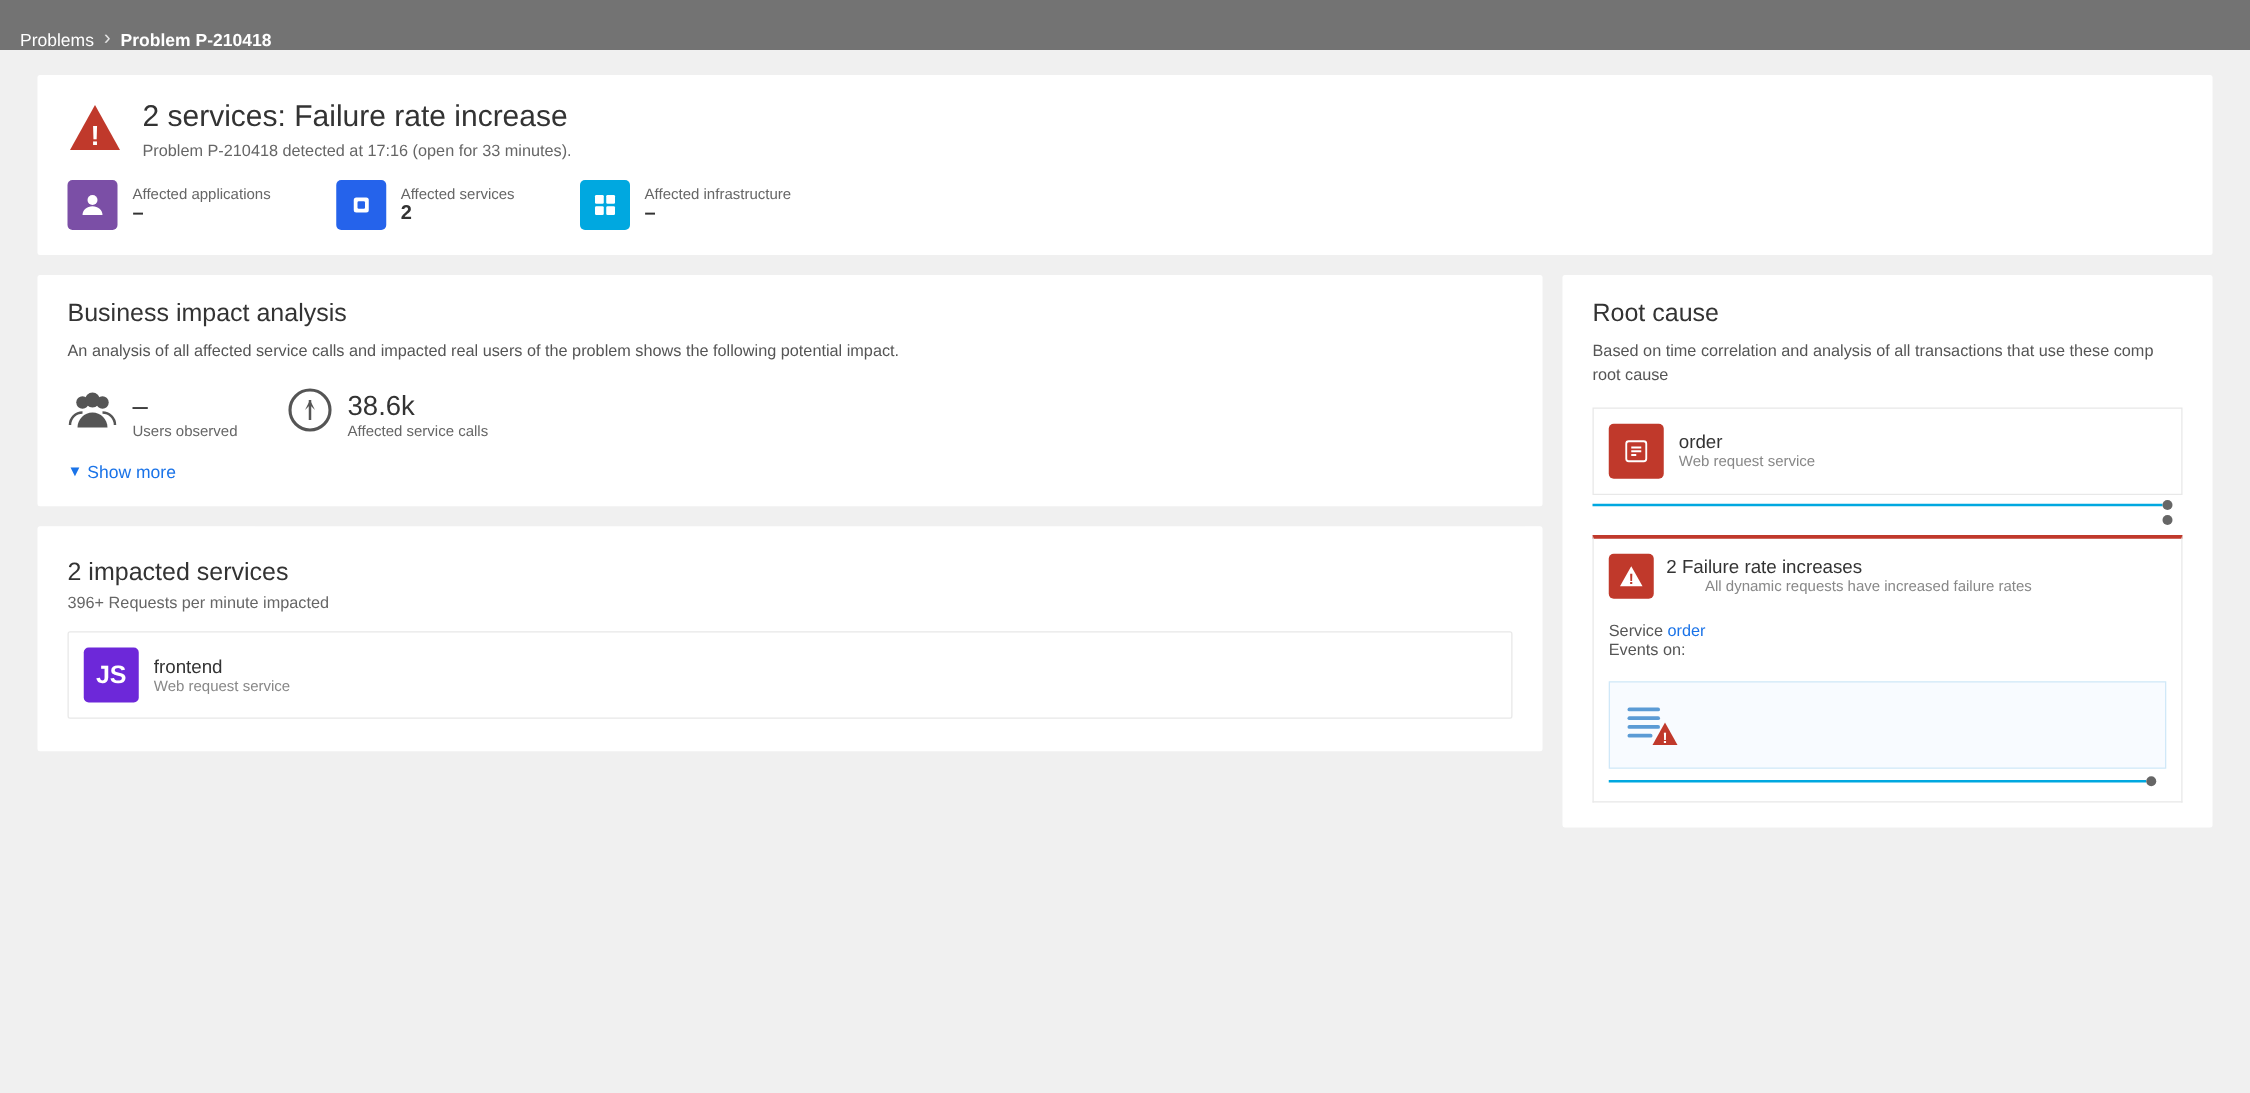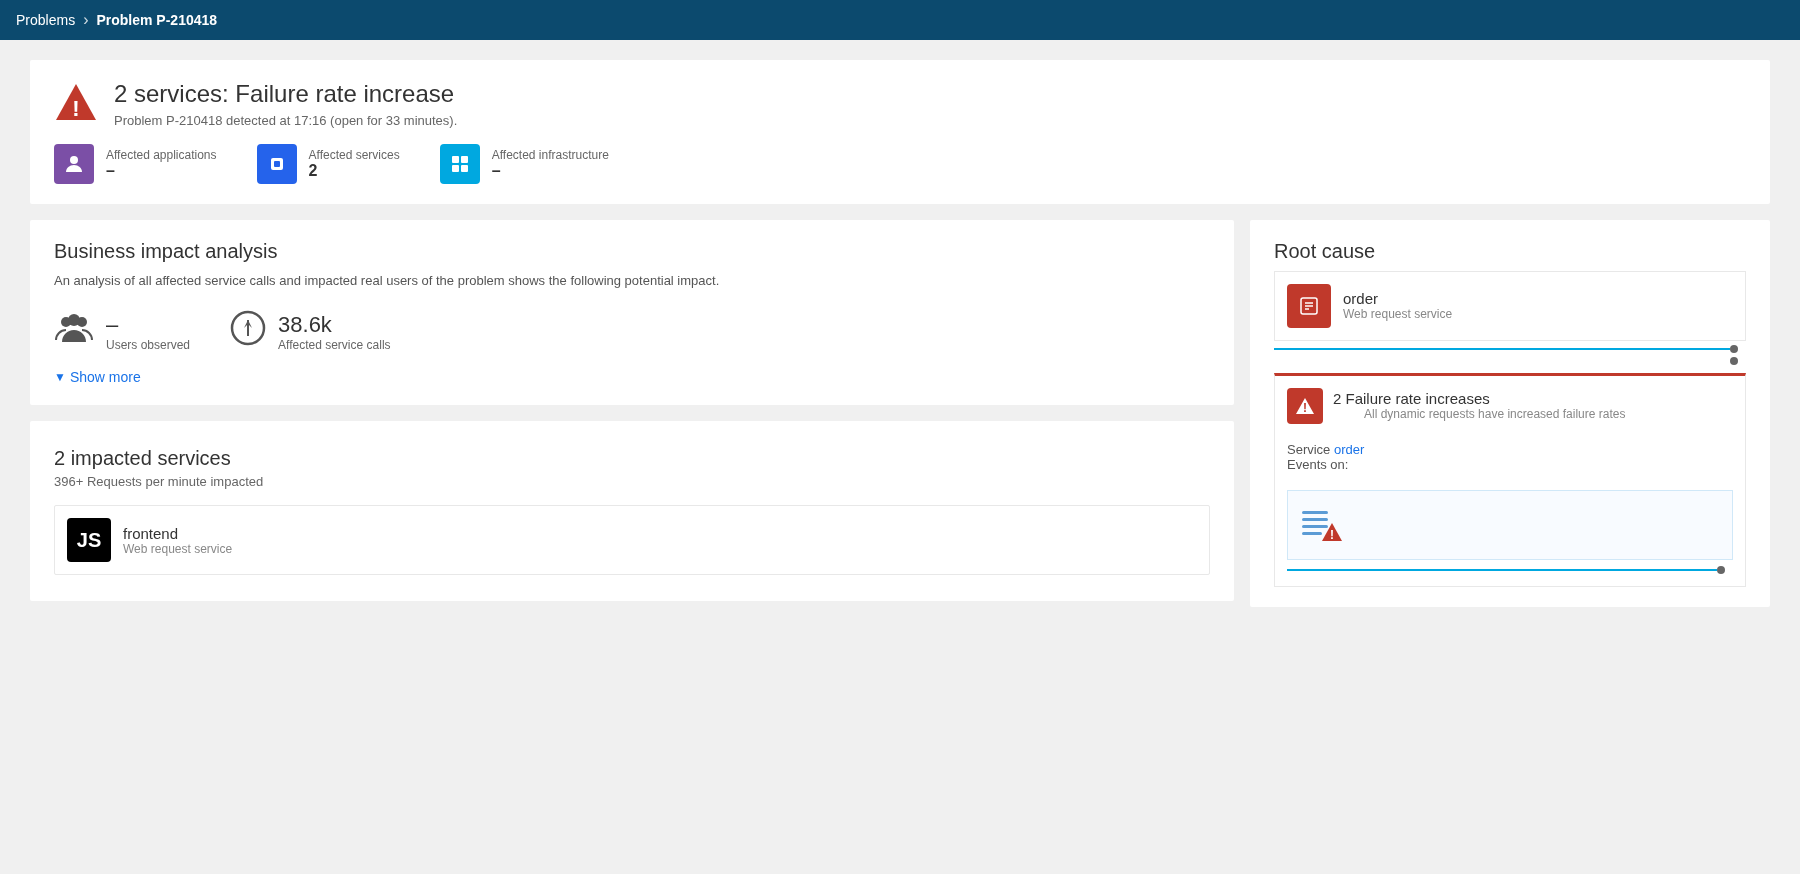--- a/index.html
+++ b/index.html
@@ -1,22 +1,22 @@
 <!DOCTYPE html>
 <html><head>
   <meta charset="utf-8">
   <style>
     * { box-sizing: border-box; margin: 0; padding: 0; }
     body { font-family: -apple-system, BlinkMacSystemFont, 'Segoe UI', Arial, sans-serif; background: #f0f0f0; color: #333; font-size: 14px; }
 
     
     .breadcrumb-bar {
-      background: #0c4a6e;
-      display: flex;
-      align-items: center;
+      background: #737373;
+      display: flex;
+      align-items: flex-end;
       padding: 0 16px;
       height: 40px;
       color: white;
       font-size: 14px;
     }
     .breadcrumb-item {
       color: white;
       font-weight: 500;
       cursor: pointer;
     }
@@ -61,21 +61,21 @@
       line-height: 1.2;
     }
     .problem-subtitle {
       font-size: 13px;
       color: #666;
       margin-top: 4px;
     }
 
     .affected-row {
       display: flex;
-      gap: 40px;
+      gap: 52px;
       margin-top: 12px;
     }
     .affected-item {
       display: flex;
       align-items: center;
       gap: 12px;
     }
     .affected-icon-box {
       width: 40px;
       height: 40px;
@@ -169,21 +169,21 @@
       gap: 12px;
       padding: 12px;
       background: white;
       border: 1px solid #e8e8e8;
       border-radius: 2px;
       cursor: pointer;
     }
     .service-icon-box {
       width: 44px;
       height: 44px;
-      background: #000000;
+      background: #6d28d9;
       border-radius: 4px;
       display: flex;
       align-items: center;
       justify-content: center;
       color: white;
       font-size: 20px;
       font-weight: 700;
     }
     .service-name { font-size: 15px; font-weight: 500; }
     .service-type { font-size: 12px; color: #888; }
@@ -406,20 +406,21 @@
             <div class="service-name">frontend</div>
             <div class="service-type">Web request service</div>
           </div>
         </div>
       </div>
 
     </div>
 
     <div class="root-cause-panel">
       <div class="card-title">Root cause</div>
+      <div class="root-cause-desc">Based on time correlation and analysis of all transactions that use these comp root cause</div>
 
       <div style="position: relative;">
         <div class="root-service-item">
           <div class="root-service-icon">
             <svg width="24" height="24" viewBox="0 0 24 24" fill="white">
               <rect x="4" y="4" width="16" height="16" rx="2" fill="none" stroke="white" stroke-width="1.5"></rect>
               <line x1="8" y1="9" x2="16" y2="9" stroke="white" stroke-width="1.5"></line>
               <line x1="8" y1="12" x2="16" y2="12" stroke="white" stroke-width="1.5"></line>
               <line x1="8" y1="15" x2="12" y2="15" stroke="white" stroke-width="1.5"></line>
             </svg>

